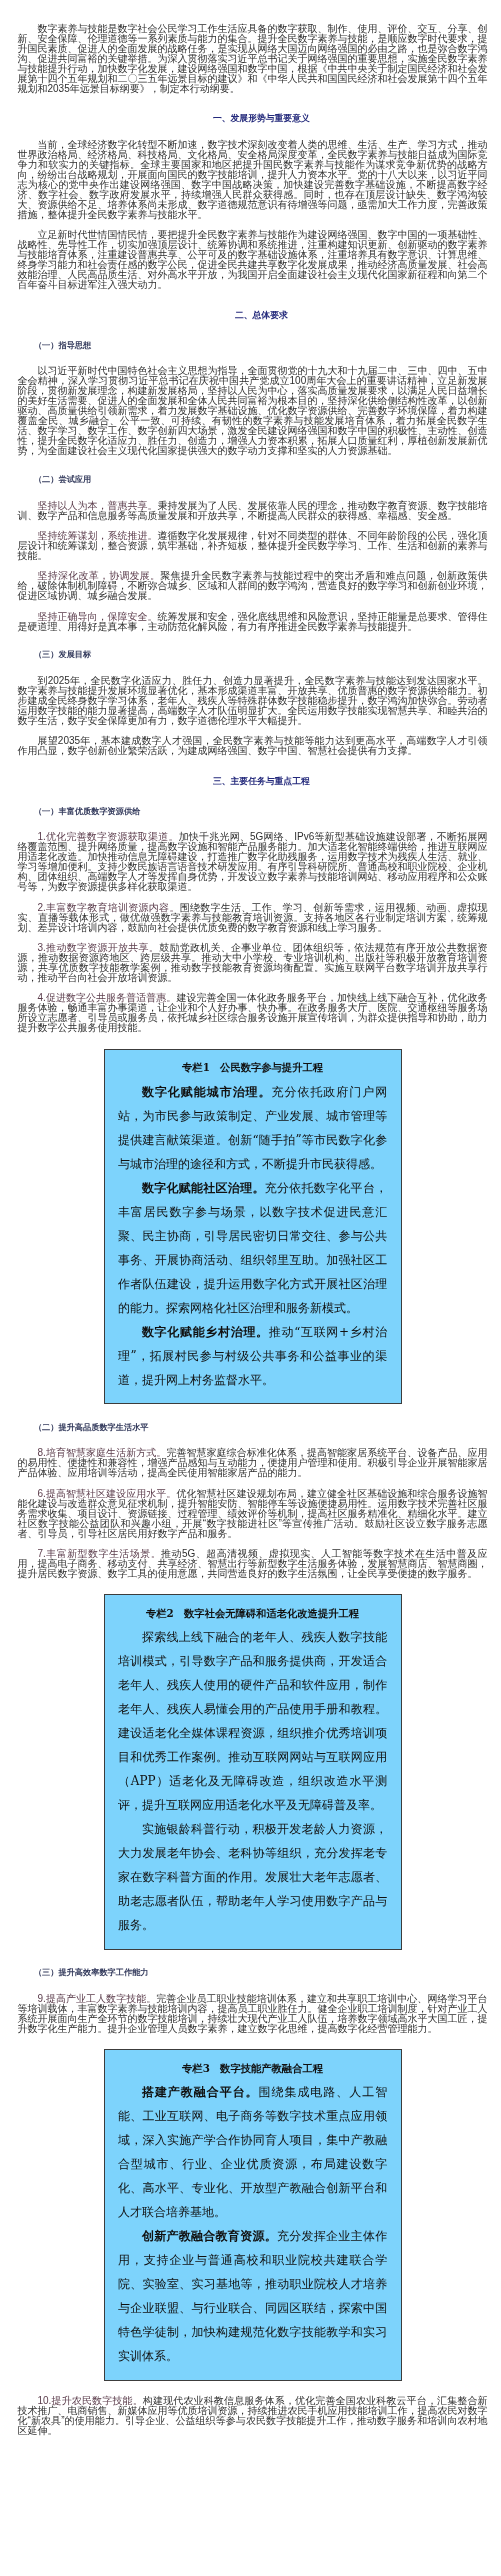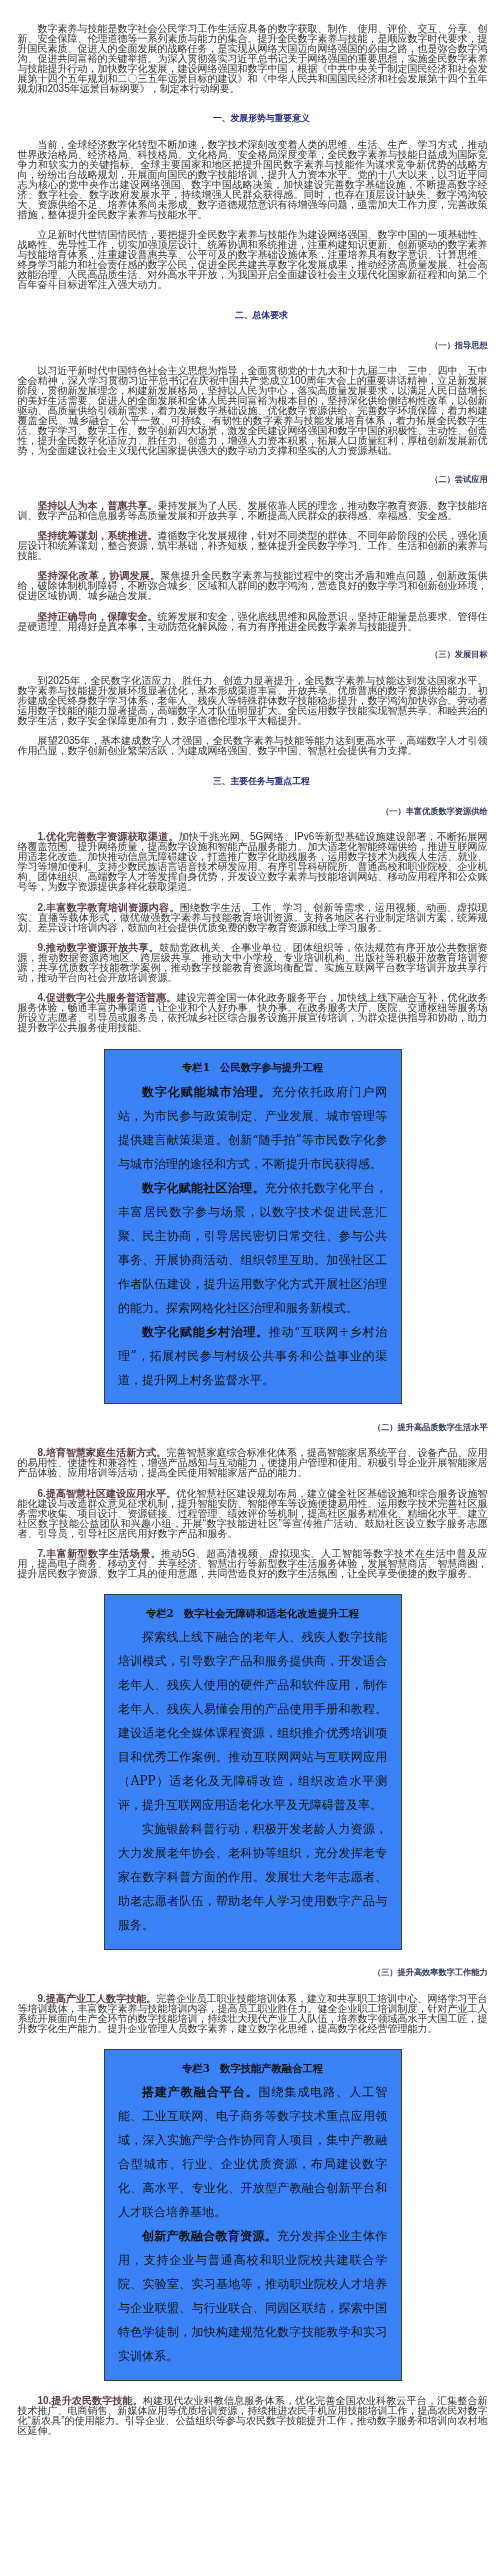--- a/index.html
+++ b/index.html
@@ -8,24 +8,24 @@
     --heading-primary:#23297b;
     --heading-secondary:#333a5c;
     --paragraph-lead:#5b3c4b;
     --box-border:#3c3c3c;
     --box-text:#111111;
   }
   html,body{margin:0;padding:0;background:var(--page-background);}
   body{font-family:"Liberation Sans","DejaVu Sans",sans-serif;color:var(--body-text);}
   .page{width:501px;margin:0 auto;padding:13.4px 13.4px 25px 17.5px;box-sizing:border-box;background:var(--page-background);}
   .para{font-size:10px;line-height:10px;text-align:justify;text-indent:2em;margin:10.3px 0;}
-  .para strong{color:var(--paragraph-lead);font-weight:bold;}
+  .para strong{color:var(--paragraph-lead);font-weight:normal;}
   .h1{color:var(--heading-primary);font-size:8.8px;line-height:14.4px;font-weight:bold;text-indent:2em;margin:17.5px 0 14.4px;text-align:center;}
-  .h2{color:var(--heading-secondary);font-size:8.2px;line-height:14.4px;font-weight:bold;text-indent:2em;margin:16.5px 0 13.4px;text-align:right;}
-  .box{width:298px;margin:15.5px auto;border:1px solid var(--box-border);padding:7.2px 13.4px 11.3px;box-sizing:border-box;background:#3b82f6;}
+  .h2{color:var(--heading-secondary);font-size:8.2px;line-height:14.4px;font-weight:bold;text-indent:2em;margin:16.5px 0 13.4px;}
+  .box{width:298px;margin:15.5px auto;border:1px solid var(--box-border);padding:7.2px 13.4px 11.3px;box-sizing:border-box;background:#7dd3fc;}
   .box-title{font-family:"DejaVu Serif","Liberation Serif",serif;color:var(--box-text);font-size:10.3px;line-height:20.6px;font-weight:bold;text-align:center;margin:0 0 2.1px;}
   .box-para{font-family:"DejaVu Serif","Liberation Serif",serif;color:var(--box-text);font-size:12px;line-height:24px;text-align:justify;text-indent:2em;margin:0;}
   .box-para strong{color:var(--box-text);font-weight:bold;}
 </style>
 </head>
 <body>
 
 <div class="page">
   <article>
       <p class="para">数字素养与技能是数字社会公民学习工作生活应具备的数字获取、制作、使用、评价、交互、分享、创新、安全保障、伦理道德等一系列素质与能力的集合。提升全民数字素养与技能，是顺应数字时代要求，提升国民素质、促进人的全面发展的战略任务，是实现从网络大国迈向网络强国的必由之路，也是弥合数字鸿沟、促进共同富裕的关键举措。为深入贯彻落实习近平总书记关于网络强国的重要思想，实施全民数字素养与技能提升行动，加快数字化发展，建设网络强国和数字中国，根据《中共中央关于制定国民经济和社会发展第十四个五年规划和二〇三五年远景目标的建议》和《中华人民共和国国民经济和社会发展第十四个五年规划和2035年远景目标纲要》，制定本行动纲要。</p>
@@ -40,21 +40,21 @@
       <p class="para"><strong>坚持统筹谋划，系统推进。</strong>遵循数字化发展规律，针对不同类型的群体、不同年龄阶段的公民，强化顶层设计和统筹谋划，整合资源，筑牢基础，补齐短板，整体提升全民数字学习、工作、生活和创新的素养与技能。</p>
       <p class="para"><strong>坚持深化改革，协调发展。</strong>聚焦提升全民数字素养与技能过程中的突出矛盾和难点问题，创新政策供给，破除体制机制障碍，不断弥合城乡、区域和人群间的数字鸿沟，营造良好的数字学习和创新创业环境，促进区域协调、城乡融合发展。</p>
       <p class="para"><strong>坚持正确导向，保障安全。</strong>统筹发展和安全，强化底线思维和风险意识，坚持正能量是总要求、管得住是硬道理、用得好是真本事，主动防范化解风险，有力有序推进全民数字素养与技能提升。</p>
       <h3 class="h2">（三）发展目标</h3>
       <p class="para">到2025年，全民数字化适应力、胜任力、创造力显著提升，全民数字素养与技能达到发达国家水平。数字素养与技能提升发展环境显著优化，基本形成渠道丰富、开放共享、优质普惠的数字资源供给能力。初步建成全民终身数字学习体系，老年人、残疾人等特殊群体数字技能稳步提升，数字鸿沟加快弥合。劳动者运用数字技能的能力显著提高，高端数字人才队伍明显扩大。全民运用数字技能实现智慧共享、和睦共治的数字生活，数字安全保障更加有力，数字道德伦理水平大幅提升。</p>
       <p class="para">展望2035年，基本建成数字人才强国，全民数字素养与技能等能力达到更高水平，高端数字人才引领作用凸显，数字创新创业繁荣活跃，为建成网络强国、数字中国、智慧社会提供有力支撑。</p>
       <h2 class="h1">三、主要任务与重点工程</h2>
       <h3 class="h2">（一）丰富优质数字资源供给</h3>
       <p class="para"><strong>1.优化完善数字资源获取渠道。</strong>加快千兆光网、5G网络、IPv6等新型基础设施建设部署，不断拓展网络覆盖范围、提升网络质量，提高数字设施和智能产品服务能力。加大适老化智能终端供给，推进互联网应用适老化改造。加快推动信息无障碍建设，打造推广数字化助残服务，运用数字技术为残疾人生活、就业、学习等增加便利。支持少数民族语言语音技术研发应用。有序引导科研院所、普通高校和职业院校、企业机构、团体组织、高端数字人才等发挥自身优势，开发设立数字素养与技能培训网站、移动应用程序和公众账号等，为数字资源提供多样化获取渠道。</p>
       <p class="para"><strong>2.丰富数字教育培训资源内容。</strong>围绕数字生活、工作、学习、创新等需求，运用视频、动画、虚拟现实、直播等载体形式，做优做强数字素养与技能教育培训资源。支持各地区各行业制定培训方案，统筹规划、差异设计培训内容，鼓励向社会提供优质免费的数字教育资源和线上学习服务。</p>
-      <p class="para"><strong>9.推动数字资源开放共享。</strong>鼓励党政机关、企事业单位、团体组织等，依法规范有序开放公共数据资源，推动数据资源跨地区、跨层级共享。推动大中小学校、专业培训机构、出版社等积极开放教育培训资源，共享优质数字技能教学案例，推动数字技能教育资源均衡配置。实施互联网平台数字培训开放共享行动，推动平台向社会开放培训资源。</p>
+      <p class="para"><strong>3.推动数字资源开放共享。</strong>鼓励党政机关、企事业单位、团体组织等，依法规范有序开放公共数据资源，推动数据资源跨地区、跨层级共享。推动大中小学校、专业培训机构、出版社等积极开放教育培训资源，共享优质数字技能教学案例，推动数字技能教育资源均衡配置。实施互联网平台数字培训开放共享行动，推动平台向社会开放培训资源。</p>
       <p class="para"><strong>4.促进数字公共服务普适普惠。</strong>建设完善全国一体化政务服务平台，加快线上线下融合互补，优化政务服务体验，畅通丰富办事渠道，让企业和个人好办事、快办事。在政务服务大厅、医院、交通枢纽等服务场所设立志愿者、引导员或服务员，依托城乡社区综合服务设施开展宣传培训，为群众提供指导和协助，助力提升数字公共服务使用技能。</p>
       <section class="box">
         <div class="box-title">专栏1　公民数字参与提升工程</div>
         <p class="box-para"><strong>数字化赋能城市治理。</strong>充分依托政府门户网站，为市民参与政策制定、产业发展、城市管理等提供建言献策渠道。创新“随手拍”等市民数字化参与城市治理的途径和方式，不断提升市民获得感。</p>
         <p class="box-para"><strong>数字化赋能社区治理。</strong>充分依托数字化平台，丰富居民数字参与场景，以数字技术促进民意汇聚、民主协商，引导居民密切日常交往、参与公共事务、开展协商活动、组织邻里互助。加强社区工作者队伍建设，提升运用数字化方式开展社区治理的能力。探索网格化社区治理和服务新模式。</p>
         <p class="box-para"><strong>数字化赋能乡村治理。</strong>推动“互联网+乡村治理”，拓展村民参与村级公共事务和公益事业的渠道，提升网上村务监督水平。</p>
       </section>
       <h3 class="h2">（二）提升高品质数字生活水平</h3>
       <p class="para"><strong>8.培育智慧家庭生活新方式。</strong>完善智慧家庭综合标准化体系，提高智能家居系统平台、设备产品、应用的易用性、便捷性和兼容性，增强产品感知与互动能力，便捷用户管理和使用。积极引导企业开展智能家居产品体验、应用培训等活动，提高全民使用智能家居产品的能力。</p>
       <p class="para"><strong>6.提高智慧社区建设应用水平。</strong>优化智慧社区建设规划布局，建立健全社区基础设施和综合服务设施智能化建设与改造群众意见征求机制，提升智能安防、智能停车等设施便捷易用性。运用数字技术完善社区服务需求收集、项目设计、资源链接、过程管理、绩效评价等机制，提高社区服务精准化、精细化水平。建立社区数字技能公益团队和兴趣小组，开展“数字技能进社区”等宣传推广活动。鼓励社区设立数字服务志愿者、引导员，引导社区居民用好数字产品和服务。</p>

